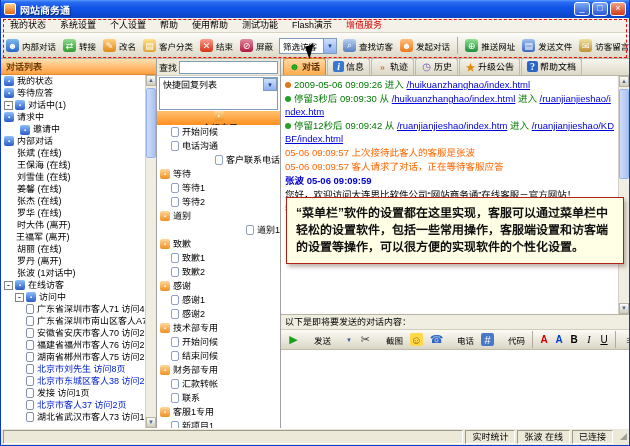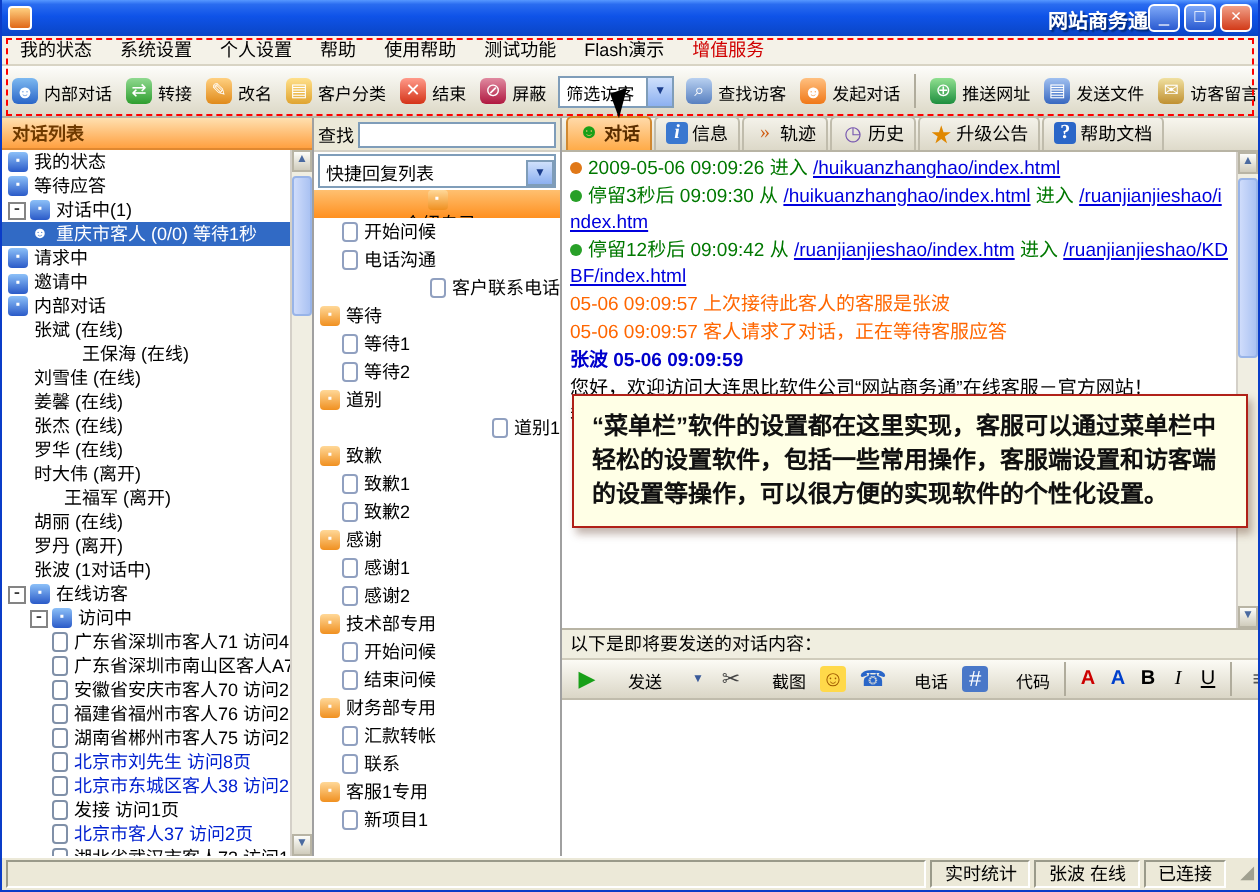--- a/index.html
+++ b/index.html
@@ -2,21 +2,21 @@
 <html lang="zh-CN"><head>
 <meta charset="utf-8">
 <style>
 *{margin:0;padding:0;box-sizing:border-box;}
 html,body{width:630px;height:446px;overflow:hidden;}
 body{font-family:"Liberation Sans","DejaVu Sans",sans-serif;font-size:9px;background:#d4d0c8;color:#000;}
 .window{position:relative;width:630px;height:446px;display:flex;flex-direction:column;border:1px solid #0a3cc8;border-top:none;background:#ece9d8;overflow:hidden;}
 
 .titlebar{height:18px;flex:none;display:flex;align-items:center;padding:0 3px;background:linear-gradient(180deg,#5798ff 0%,#2a6cf0 12%,#0f53e8 45%,#0a46c8 95%);color:#fff;}
 .app-icon{width:12px;height:12px;border-radius:2px;background:linear-gradient(#ffd080,#e06818);border:1px solid #fff;margin-right:4px;flex:none;}
-.title{font-weight:bold;font-size:10px;text-shadow:1px 1px 1px #00256e;flex:1;white-space:nowrap;text-align:right;}
+.title{font-weight:bold;font-size:10px;text-shadow:1px 1px 1px #00256e;flex:1;white-space:nowrap;}
 .win-btns{display:flex;gap:2px;flex:none;}
 .wbtn{width:16px;height:14px;border-radius:3px;border:1px solid #fff;color:#fff;font-size:9px;line-height:11px;text-align:center;background:linear-gradient(#7da8f8,#2a5ad0);}
 .wbtn.min::before{content:"_";}
 .wbtn.max::before{content:"□";}
 .wbtn.close{background:linear-gradient(#f0a088,#d23a18);}
 .wbtn.close::before{content:"×";}
 
 .menubar{height:15px;flex:none;display:flex;align-items:center;background:#f4f2e8;border-bottom:1px solid #d8d4c4;padding-left:2px;}
 .menu-item{padding:0 7px;line-height:15px;white-space:nowrap;}
 .menu-item.accent{color:#d00000;}
@@ -51,21 +51,21 @@
 .sarrow.up::before{content:"▲";}
 .sarrow.down::before{content:"▼";}
 .strack{flex:1;position:relative;}
 .sthumb{position:absolute;left:0;right:0;border:1px solid #98b4e8;background:linear-gradient(90deg,#cfdcfb,#aac2f2);border-radius:2px;}
 .thumb-left{top:2px;height:70px;}
 .thumb-chat{top:2px;height:90px;}
 
 .mid-panel{width:124px;flex:none;display:flex;flex-direction:column;border-right:1px solid #a0a0a0;background:#fff;}
 .search-row{height:17px;flex:none;display:flex;align-items:center;background:#ece9d8;border-bottom:1px solid #d4d0c4;padding:0 2px;gap:2px;}
 .sinput{flex:1;min-width:0;height:13px;border:1px solid #7f9db9;font-size:9px;padding:0 2px;font-family:inherit;}
-.combo{height:17px;flex:none;display:flex;align-items:flex-end;background:#fff;border:1px solid #7f9db9;margin:1px 2px;padding-left:3px;}
+.combo{height:33px;flex:none;display:flex;align-items:flex-start;background:#fff;border:1px solid #7f9db9;margin:1px 2px;padding-left:3px;}
 .combo-val{flex:1;overflow:hidden;white-space:nowrap;}
 .combo-btn{width:14px;height:13px;flex:none;background:linear-gradient(#cfe0fc,#8cb0f0);border:1px solid #7f9db9;font-size:6px;line-height:12px;text-align:center;color:#1a3c8c;}
 .combo-btn::before{content:"▼";}
 #mid-tree{flex:1;overflow:hidden;}
 
 .right-panel{flex:1;display:flex;flex-direction:column;min-width:0;position:relative;background:#ece9d8;}
 .tabs{height:17px;flex:none;display:flex;align-items:flex-end;padding:1px 2px 0;gap:1px;background:linear-gradient(#f8f6ee,#dedaca);border-bottom:1px solid #b8b4a4;}
 .tab{display:inline-flex;align-items:center;gap:2px;padding:1px 5px 2px;border:1px solid #c0bcac;border-bottom:none;border-radius:3px 3px 0 0;background:linear-gradient(#f4f2ea,#dcd8c8);white-space:nowrap;font-family:Liberation Serif, serif;}
 .tab.active{background:linear-gradient(#ffd9a8,#ffab48);border-color:#d08830;font-weight:bold;color:#5a2e00;}
 .chat-wrap{flex:1;display:flex;min-height:0;border-bottom:1px solid #b8b4a4;}
@@ -233,41 +233,37 @@
             </div>
             <div class="trow" style="padding-left: 3px;">
               <span class="ico category-icon"></span>
               <span class="trow-label">等待应答</span>
             </div>
             <div class="trow" style="padding-left: 3px;">
               <span class="expander">-</span>
               <span class="ico category-icon"></span>
               <span class="trow-label">对话中(1)</span>
             </div>
-            <div class="trow sel" style="padding-left: 14px;">
-              <span class="ico visitor-chat-icon"></span>
-              <span class="trow-label">重庆市客人 (0/0) 等待1秒</span>
-            </div>
             <div class="trow" style="padding-left: 3px;">
               <span class="ico category-icon"></span>
               <span class="trow-label">请求中</span>
             </div>
-            <div class="trow" style="padding-left: 3px; align-items: flex-end;">
+            <div class="trow" style="padding-left: 19px; align-items: flex-end;">
               <span class="ico category-icon"></span>
               <span class="trow-label">邀请中</span>
             </div>
             <div class="trow" style="padding-left: 3px;">
               <span class="ico category-icon"></span>
               <span class="trow-label">内部对话</span>
             </div>
             <div class="trow" style="padding-left: 3px;">
               <span class="ico agent-online-icon"></span>
               <span class="trow-label">张斌 (在线)</span>
             </div>
-            <div class="trow" style="padding-left: 3px; gap: 24px;">
+            <div class="trow" style="padding-left: 3px;">
               <span class="ico agent-online-icon"></span>
               <span class="trow-label">王保海 (在线)</span>
             </div>
             <div class="trow" style="padding-left: 3px;">
               <span class="ico agent-online-icon"></span>
               <span class="trow-label">刘雪佳 (在线)</span>
             </div>
             <div class="trow" style="padding-left: 3px;">
               <span class="ico agent-online-icon"></span>
               <span class="trow-label">姜馨 (在线)</span>
@@ -277,21 +273,21 @@
               <span class="trow-label">张杰 (在线)</span>
             </div>
             <div class="trow" style="padding-left: 3px;">
               <span class="ico agent-online-icon"></span>
               <span class="trow-label">罗华 (在线)</span>
             </div>
             <div class="trow" style="padding-left: 3px;">
               <span class="ico agent-away-icon"></span>
               <span class="trow-label">时大伟 (离开)</span>
             </div>
-            <div class="trow" style="padding-left: 18px;">
+            <div class="trow" style="padding-left: 2px;">
               <span class="ico agent-away-icon"></span>
               <span class="trow-label">王福军 (离开)</span>
             </div>
             <div class="trow" style="padding-left: 3px;">
               <span class="ico agent-online-icon"></span>
               <span class="trow-label">胡丽 (在线)</span>
             </div>
             <div class="trow" style="padding-left: 3px;">
               <span class="ico agent-away-icon"></span>
               <span class="trow-label">罗丹 (离开)</span>

